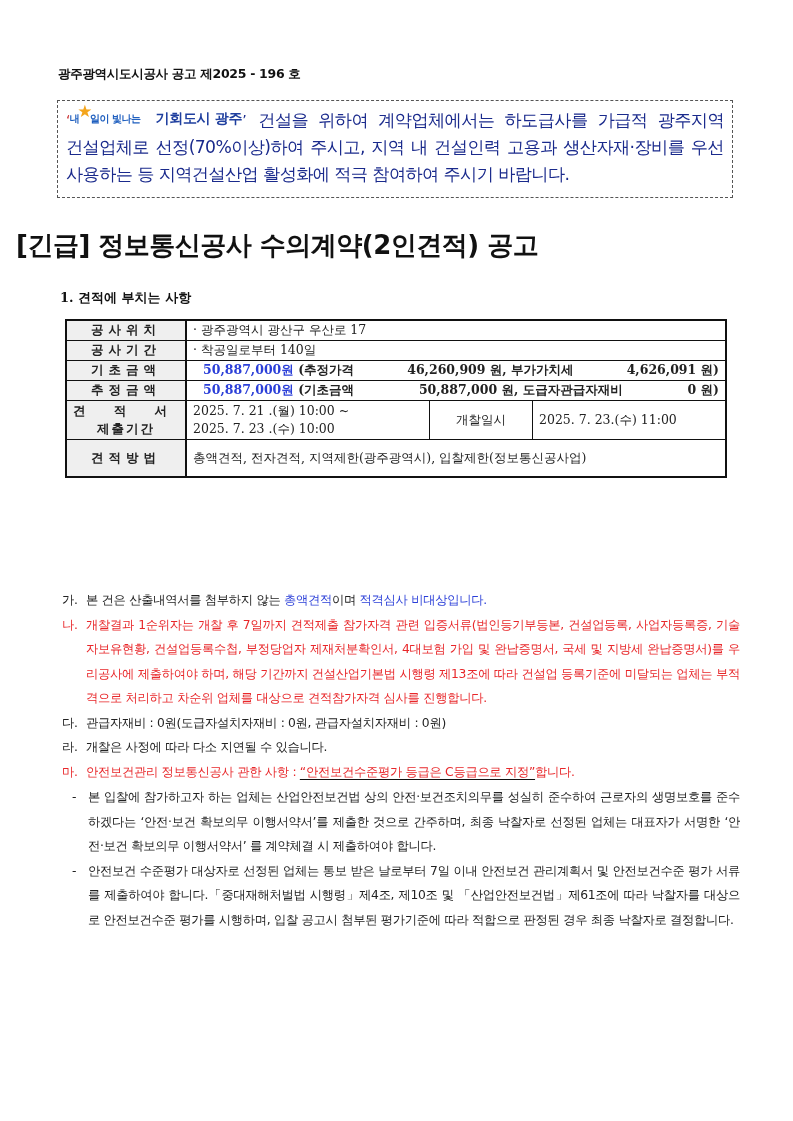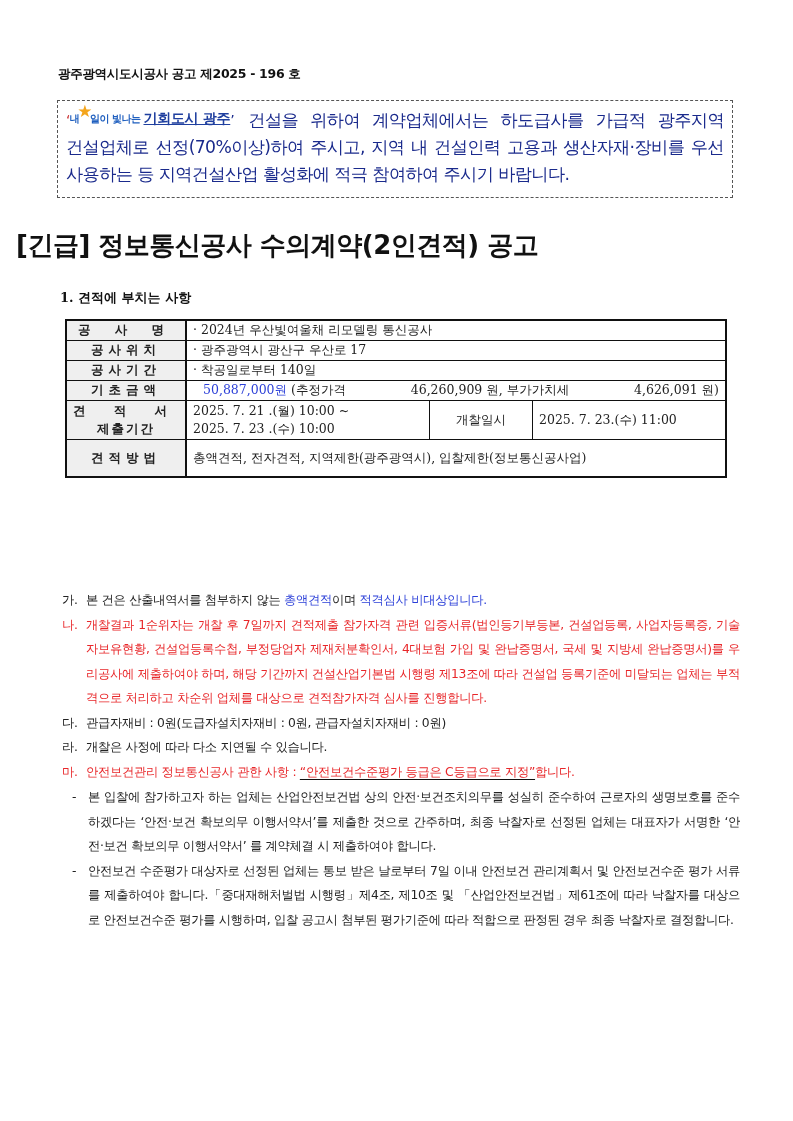--- a/index.html
+++ b/index.html
@@ -18,42 +18,42 @@
       padding: 6px 8px 0 8px;
       font-family: "DejaVu Sans", sans-serif;
       font-size: 17.2px; line-height: 27px; color: #1a2a8c;
       letter-spacing: -0.6px;
     }
     .banner .line { white-space: nowrap; display: flex; justify-content: space-between; }
     .banner .logo { display: inline-flex; align-items: flex-end; margin-right: 2px; }
     .banner .logo .q { color: #c33; font-size: 14px; }
     .banner .logo .small { font-size: 10px; color: #1f5fbf; font-weight: bold; letter-spacing: -0.5px; position: relative; top: -2px; }
     .banner .logo .star { color: #f4a51c; font-size: 17px; position: relative; top: -9px; margin: 0 -2px; }
-    .banner .logo .big { font-size: 14px; color: #1f3f9f; font-weight: bold; margin-left: 3px; letter-spacing: -0.3px; position: relative; top: -2px; text-decoration: underline; }
+    .banner .logo .big { font-size: 14px; color: #1f3f9f; font-weight: bold; margin-left: 15px; letter-spacing: -0.3px; position: relative; top: -2px; }
     .title {
       position: absolute; left: 16px; top: 228px; width: 793px; 
       font-size: 26px; font-weight: bold; color: #111; letter-spacing: -0.5px;
     }
     .section-head {
       position: absolute; left: 60px; top: 289px;
       font-family: "DejaVu Serif", serif; font-size: 13px; font-weight: bold; color: #111;
     }
     table.info {
       position: absolute; left: 65px; top: 319px; width: 662px;
       border-collapse: collapse; border: 2px solid #111;
       font-family: "DejaVu Serif", serif; font-size: 12.5px;
     }
     table.info td { border: 1px solid #111; padding: 0 6px; height: 19px; }
     table.info td.lbl {
       width: 118px; background: #efefef; text-align: center; font-weight: bold;
       letter-spacing: 2px; border-right: 2px solid #111; padding: 0;
     }
     table.info td.val { color: #222; white-space: nowrap; }
     .blue { color: #2b3fd8; }
-    .money { display: flex; justify-content: space-between; }
+    .money { display: flex; justify-content: space-between; font-weight: bold; }
     table.info tr.tall td { height: 38px; }
     table.info tr.method td { height: 36px; }
     table.info tr.site td { height: 40px; }
     .lbl2 { line-height: 18px; letter-spacing: 6px; margin-left: 23px; }
     .items {
       position: absolute; left: 62px; top: 588px; width: 678px;
       font-family: "DejaVu Sans", sans-serif; font-size: 12.3px; color: #222;
       line-height: 24.5px; letter-spacing: -0.3px;
     }
     .item { display: flex; }
@@ -101,39 +101,45 @@
   </div>
   <div>사용하는 등 지역건설산업 활성화에 적극 참여하여 주시기 바랍니다.</div>
 </div>
 
 <div class="title">[긴급] 정보통신공사 수의계약(2인견적) 공고</div>
 
 <div class="section-head">1. 견적에 부치는 사항</div>
 
 <table class="info">
   <tbody>
-      <tr>
-    <td class="lbl" style="letter-spacing:10px">공 사 명</td>
-    <td class="val" colspan="3">· 2024년 우산빛여울채 리모델링 통신공사</td>
-  </tr>
   <tr>
     <td class="lbl" style="letter-spacing:5px">공사위치</td>
     <td class="val" colspan="3">· 광주광역시 광산구 우산로 17</td>
   </tr>
   <tr>
     <td class="lbl" style="letter-spacing:5px">공사기간</td>
     <td class="val" colspan="3">· 착공일로부터 140일</td>
   </tr>
   <tr>
     <td class="lbl" style="letter-spacing:5px">기초금액</td>
     <td class="val" colspan="3">
       <div class="money" style="padding-left:10px">
         <span><span class="blue">50,887,000원</span> <span>(추정가격</span></span>
         <span>46,260,909 원, 부가가치세</span>
         <span>4,626,091 원)</span>
+      </div>
+    </td>
+  </tr>
+  <tr>
+    <td class="lbl" style="letter-spacing:5px">추정금액</td>
+    <td class="val" colspan="3">
+      <div class="money" style="padding-left:10px">
+        <span><span class="blue">50,887,000원</span> <span>(기초금액</span></span>
+        <span>50,887,000 원, 도급자관급자재비</span>
+        <span>0 원)</span>
       </div>
     </td>
   </tr>
   <tr class="tall">
     <td class="lbl lbl2">
       <div style="letter-spacing:12px">견 적 서</div>
       <div>제출기간</div>
     </td>
     <td class="val blue" style="width:230px; line-height:18px">
       <div>2025. 7. 21 .(월) 10:00  ~</div>

